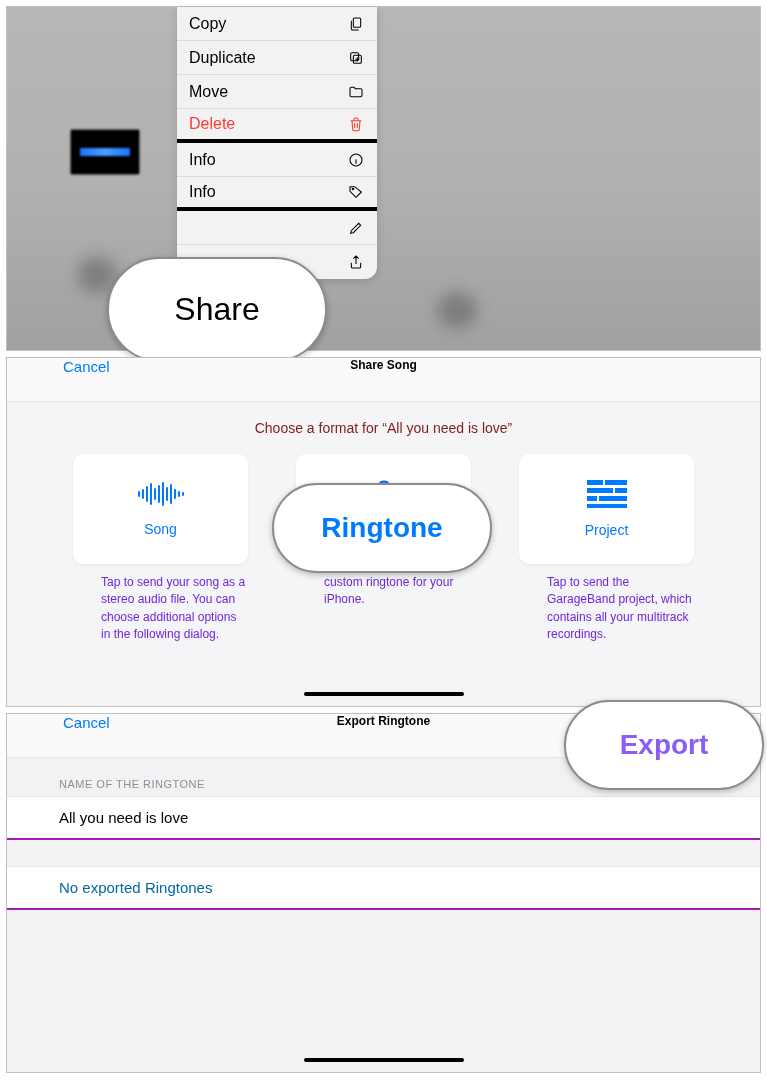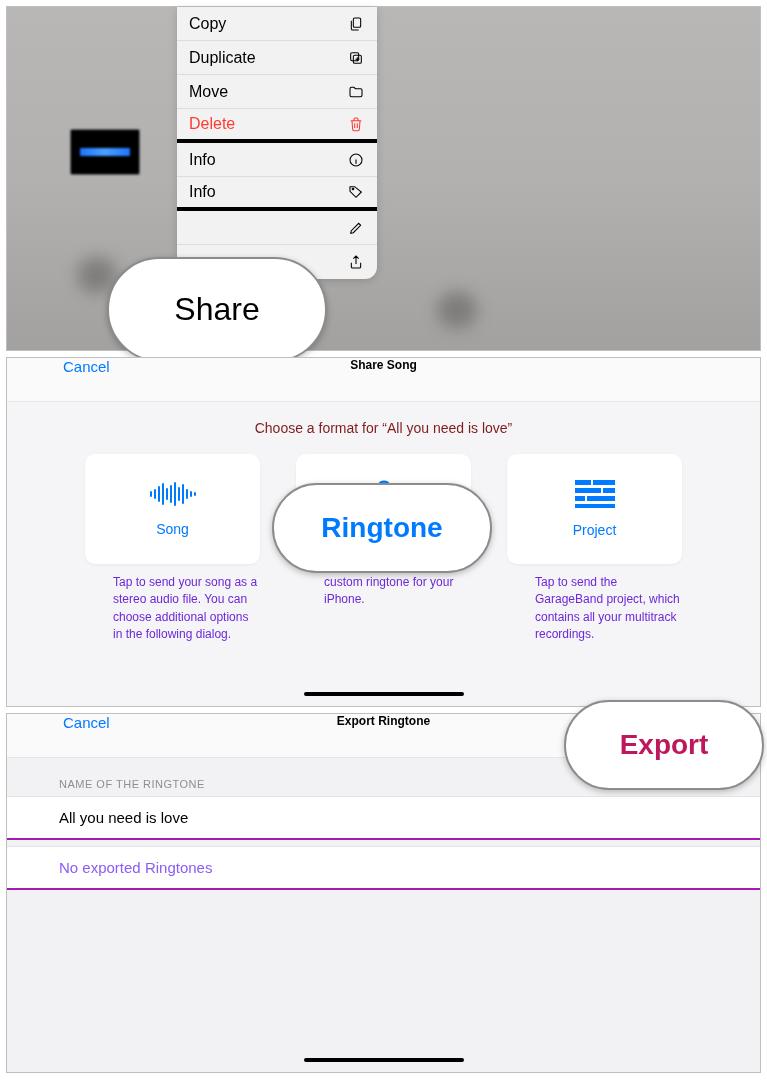--- a/index.html
+++ b/index.html
@@ -34,32 +34,32 @@
   }
 
   .blur-dot { position:absolute; width:40px; height:36px; background:#555; border-radius:18px; filter: blur(8px); opacity:.5;}
 
   
   .p2 { height: 350px; background: #f5f5f7; }
   .navbar { height: 44px; background: #fafafa; display:flex; align-items:flex-start; justify-content:center; position:relative; border-bottom:1px solid #e5e5e5;}
   .nav-cancel { position:absolute; left:56px; color:#007aff; font-size:15px;}
   .nav-title { font-size:12px; font-weight:600; color:#000;}
   .subtitle { text-align:center; font-size:14px; color:#7f1d1d; margin-top:18px; }
-  .cards { display:flex; justify-content:center; gap:36px; margin-top:18px; padding:0 40px; align-items:flex-start;}
+  .cards { display:flex; justify-content:center; gap:48px; margin-top:18px; padding:0 40px; align-items:flex-start;}
   .card-col { width:175px; }
   .card { height:110px; background:#fff; border-radius:10px; display:flex; flex-direction:column; align-items:center; justify-content:center; gap:14px; box-shadow:0 1px 3px rgba(0,0,0,.06);}
   .card-label { color:#007aff; font-size:14px; font-weight:500;}
   .card-desc { font-size:12px; color:#6d28d9; margin-top:10px; line-height:1.45;margin-left:28px; }
   .home-ind { position:absolute; bottom:10px; left:50%; transform:translateX(-50%); width:160px; height:4px; background:#000; border-radius:3px;}
 
   
   .p3 { height: 360px; background:#f2f2f4; }
   .sect-header { font-size:11px; letter-spacing:.5px; color:#8e8e93; padding:20px 16px 6px 52px; text-transform:uppercase;}
   .cell { background:#fff; padding:12px 16px 12px 52px; font-size:15px; color:#000; border-bottom:2px solid #a21caf; border-top:1px solid #e5e5e5;}
-  .cell.gray { color:#8b5cf6; margin-top:6px;}
+  .cell.gray { color:#0369a1; margin-top:26px;}
 
   svg { display:block; }
 </style>
 </head>
 <body>
 
 <div class="panel p1">
   <div class="thumb"></div>
 
   <div class="blur-dot" style="left:70px; top:250px;"></div>
@@ -222,15 +222,15 @@
     <span class="nav-title">Export Ringtone</span>
   </div>
 
   <div class="sect-header">Name of the Ringtone</div>
   <div class="cell">All you need is love</div>
   <div class="cell gray">No exported Ringtones</div>
 
   <div class="home-ind"></div>
 
   <div class="focus-pill" style="right:-4px; top:-14px; width:200px; height:90px;">
-    <span style="font-size:28px; font-weight:600; color:#be185d;">Export</span>
+    <span style="font-size:28px; font-weight:600; color:#8b5cf6;">Export</span>
   </div>
 </div>
 
 </body></html>

